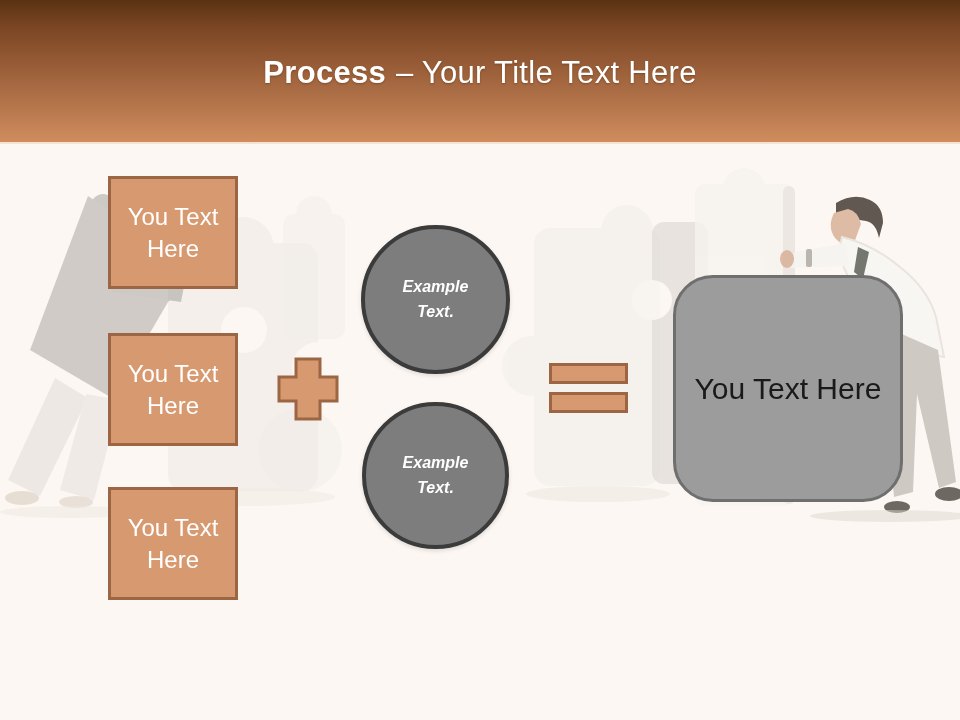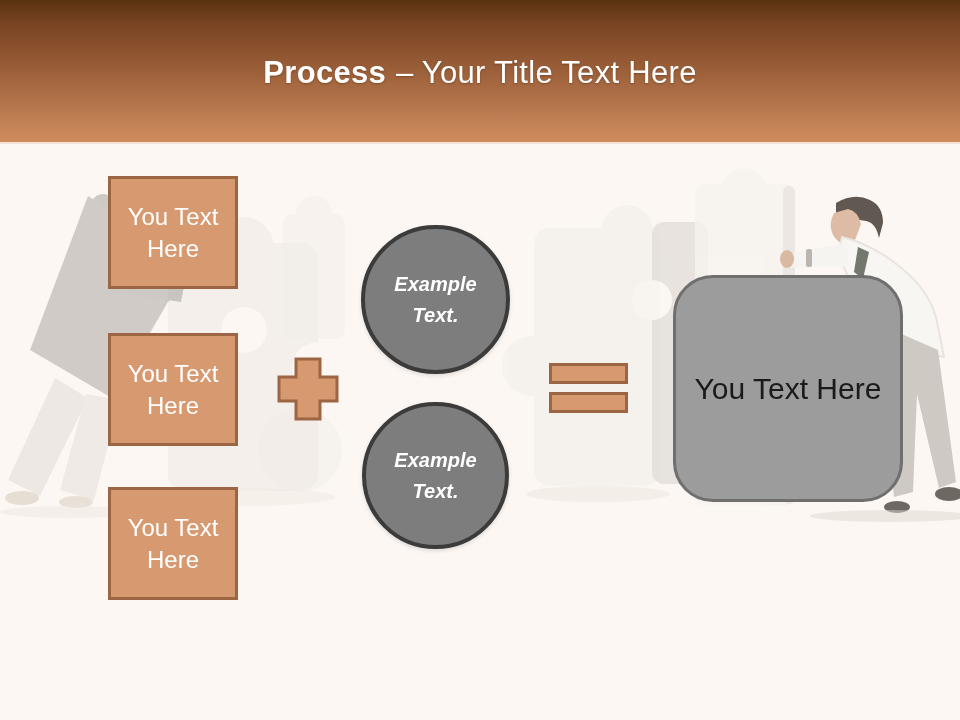--- a/index.html
+++ b/index.html
@@ -46,21 +46,21 @@
     position:absolute; left:549px; width:79px; height:21px; box-sizing:border-box;
     background:var(--accent-fill,#D7996F); border:3px solid var(--accent-border,#9C6644);
   }
   .eq-top { top:363px; } .eq-bottom { top:392px; }
 
   
   .example-circle {
     position:absolute; box-sizing:border-box; border-radius:50%;
     background:var(--circle-fill,#7D7D7D);
     border:4px solid var(--circle-border,#3B3B3B);
-    color:#FFFFFF; font-weight:bold; font-style:italic; font-size:20px; line-height:1.55;
+    color:#FFFFFF; font-weight:bold; font-style:italic; font-size:16px; line-height:1.55;
     display:flex; align-items:center; justify-content:center; text-align:center;
     box-shadow:0 2px 4px rgba(0,0,0,.12);
   }
   .circle-0 { left:361px; top:225px; width:149px; height:149px; }
   .circle-1 { left:362px; top:402px; width:147px; height:147px; }
   .example-circle .txt { width:92px; }
 
   
   .result-box {
     position:absolute; left:673px; top:275px; width:230px; height:227px; box-sizing:border-box;

